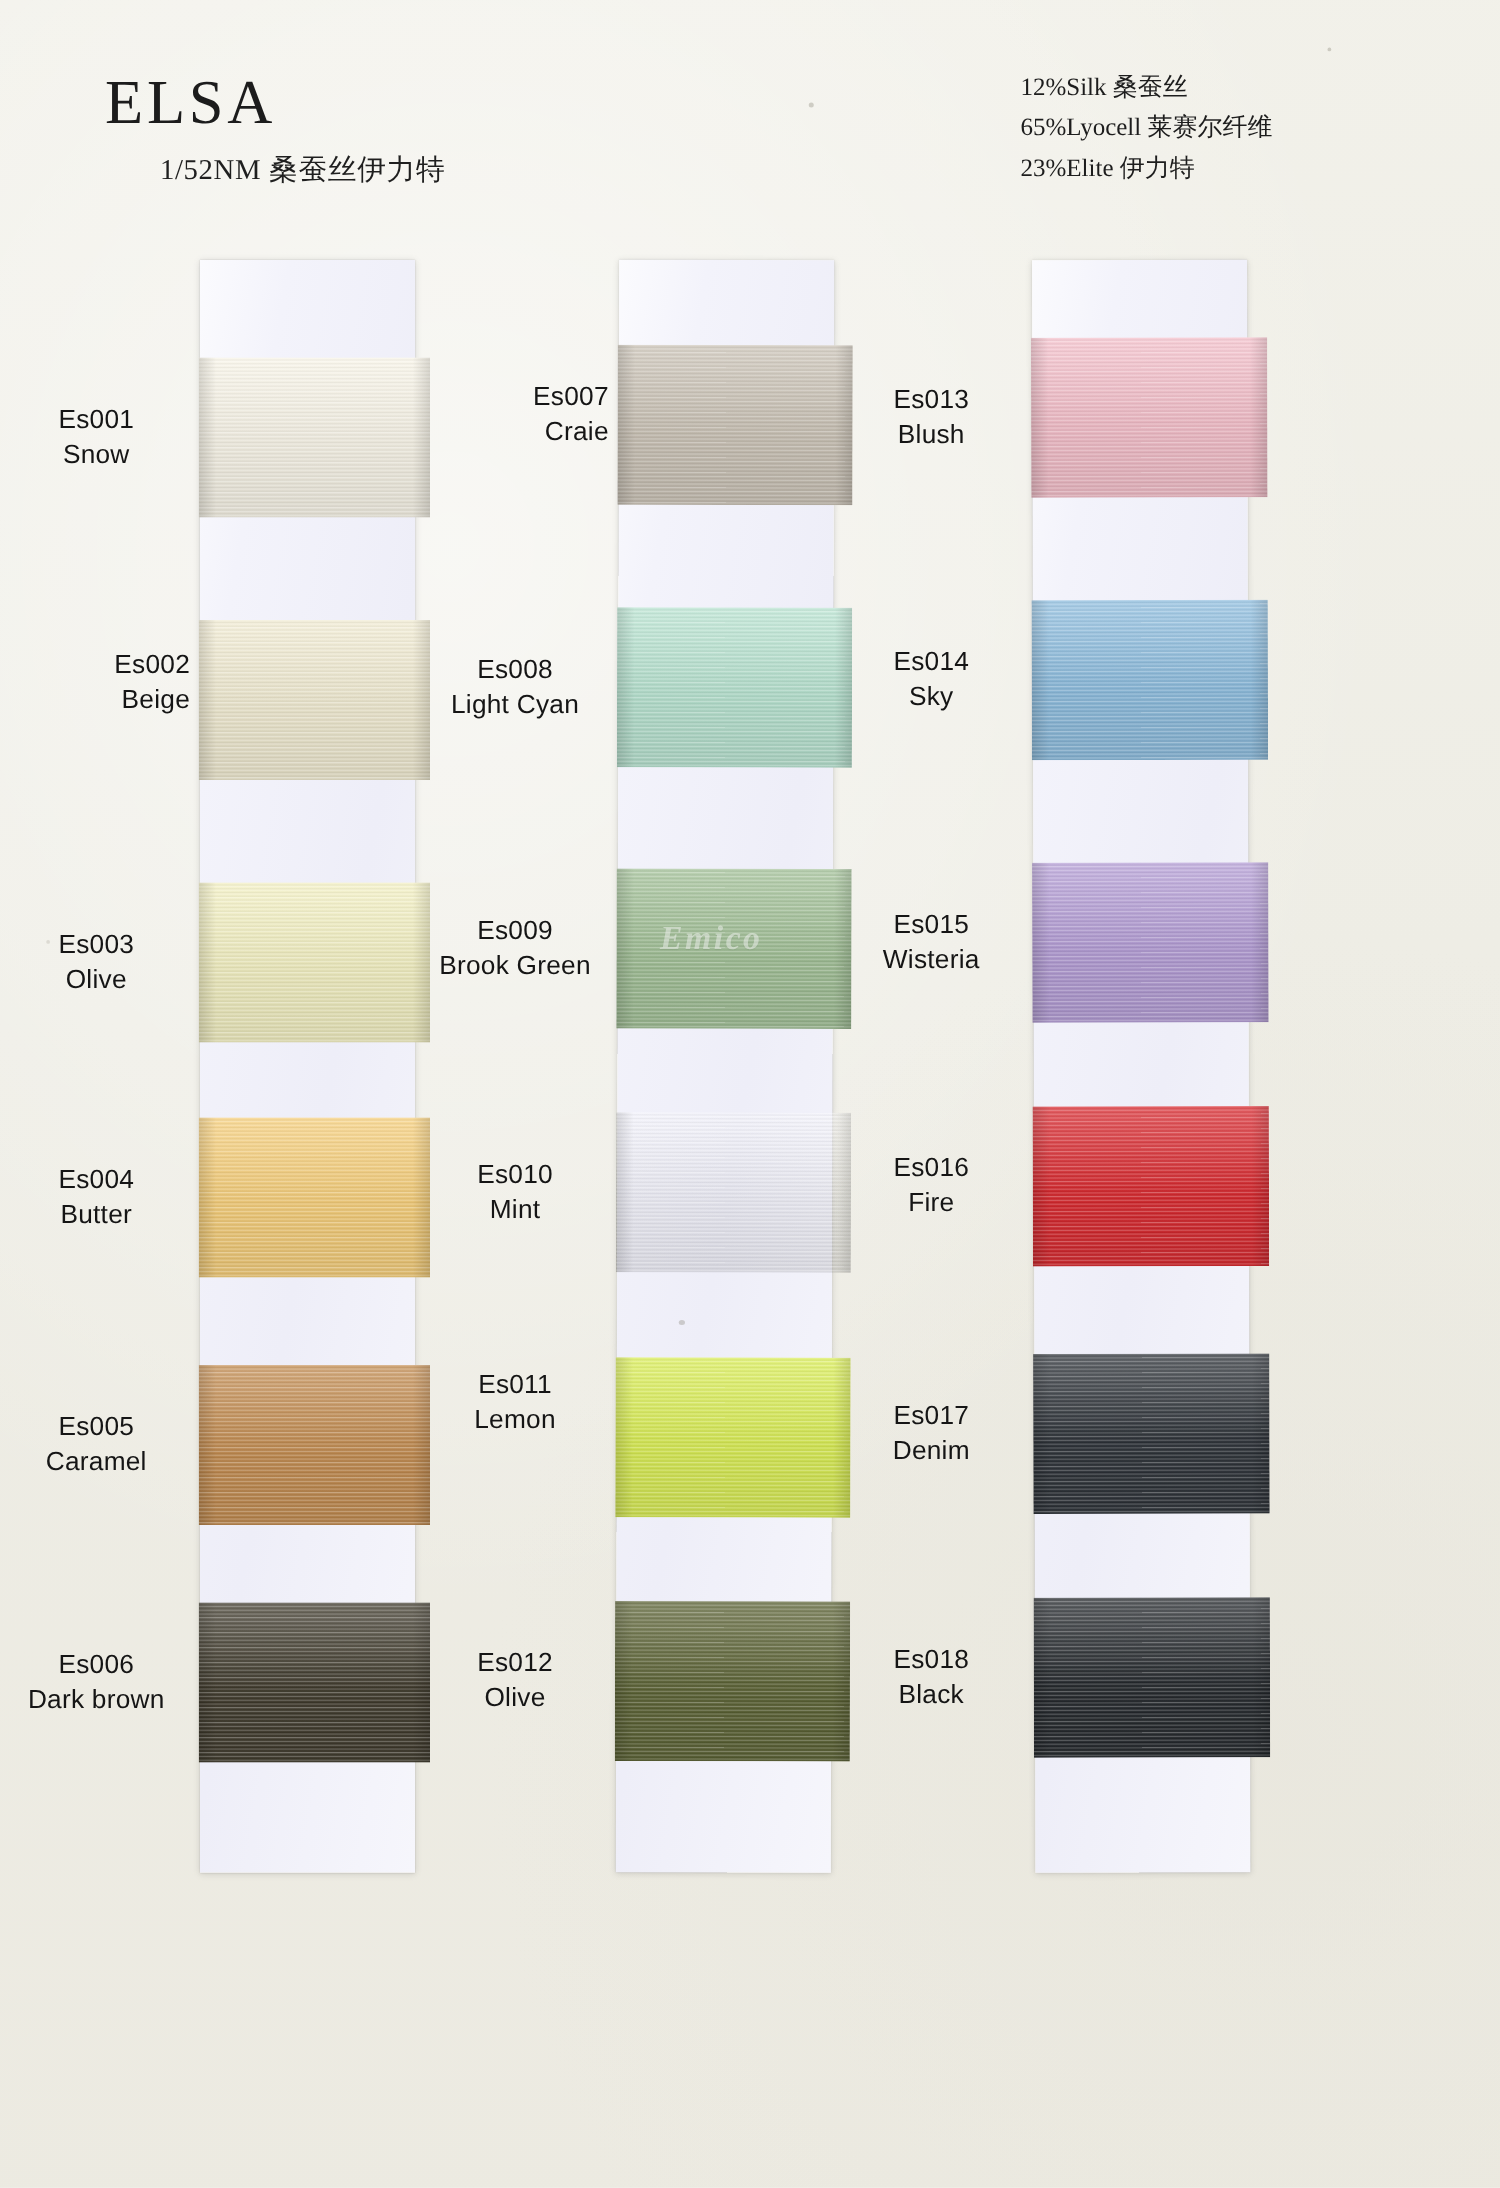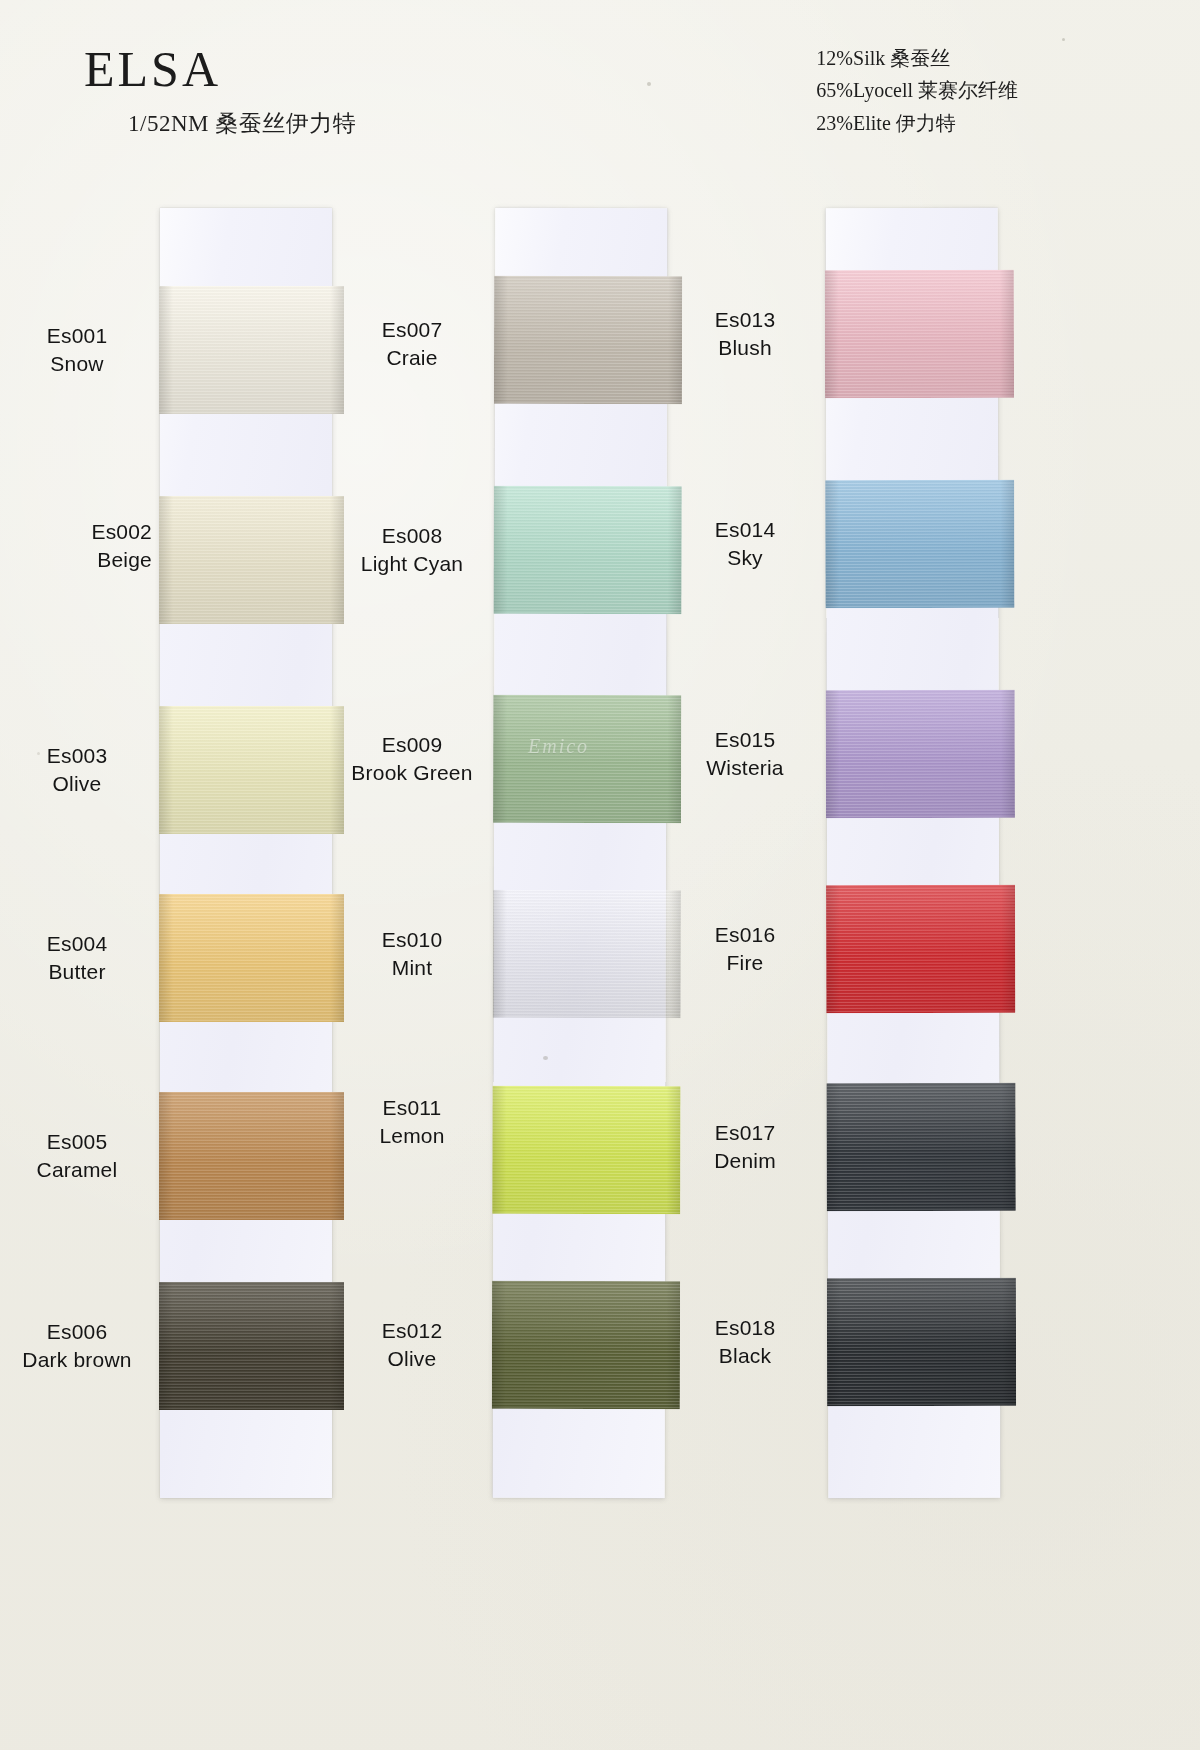--- a/index.html
+++ b/index.html
@@ -18,21 +18,21 @@
   #card {
     position: absolute;
     inset: 0;
     background:
       radial-gradient(ellipse 90% 70% at 30% 25%, rgba(255,255,255,0.55), rgba(255,255,255,0) 70%),
       radial-gradient(ellipse 70% 50% at 85% 80%, rgba(231,229,219,0.6), rgba(255,255,255,0) 75%),
       linear-gradient(177deg, #f2f1ea 0%, #eeede5 45%, #eceae1 100%);
   }
 
   
-  #header { position: absolute; left: 0; right: 0; top: 0; height: 200px; }
+  #header { position: absolute; left: 0; right: 0; top: 12px; height: 200px; }
 
   #brand-block { position: absolute; left: 84px; top: 44px; }
 
   #brand-title {
     font-family: "Liberation Serif", serif;
     font-size: 50px;
     letter-spacing: 3px;
     color: #1c1c1c;
     line-height: 1.0;
   }
@@ -136,22 +136,22 @@
   .col-2 .swatch-label { left: -2px; }
 
   .swatch-label .code { display: block; }
   .swatch-label .name { display: block; }
 
   
   #watermark {
     position: absolute;
     font-family: "Liberation Serif", serif;
     font-style: italic;
-    font-weight: normal;
-    font-size: 20px;
+    font-weight: bold;
+    font-size: 27px;
     letter-spacing: 2px;
     color: rgba(255,255,255,0.46);
     text-shadow: 0 1px 1px rgba(0,0,0,0.06);
     pointer-events: none;
     white-space: nowrap;
   }
 
   
   .speck { position: absolute; border-radius: 50%; background: rgba(120,115,100,0.30); }
 </style>
@@ -234,21 +234,21 @@
           </div>
           <div class="band" style="top: 1074px;">
             <div class="base" style="background: rgb(63, 58, 44);"></div>
             <div class="fill"></div>
             <div class="edge-l"></div>
             <div class="edge-r"></div>
           </div>
         </div>
       </div>
       <div class="column col-1">
-        <div class="swatch-label" style="top: 108px;">
+        <div class="swatch-label" style="top: 96px; text-align: right;">
           <span class="code">Es007</span>
           <span class="name">Craie</span>
         </div>
         <div class="swatch-label" style="top: 314px; text-align: center;">
           <span class="code">Es008</span>
           <span class="name">Light Cyan</span>
         </div>
         <div class="swatch-label" style="top: 523px;">
           <span class="code">Es009</span>
           <span class="name">Brook Green</span>

